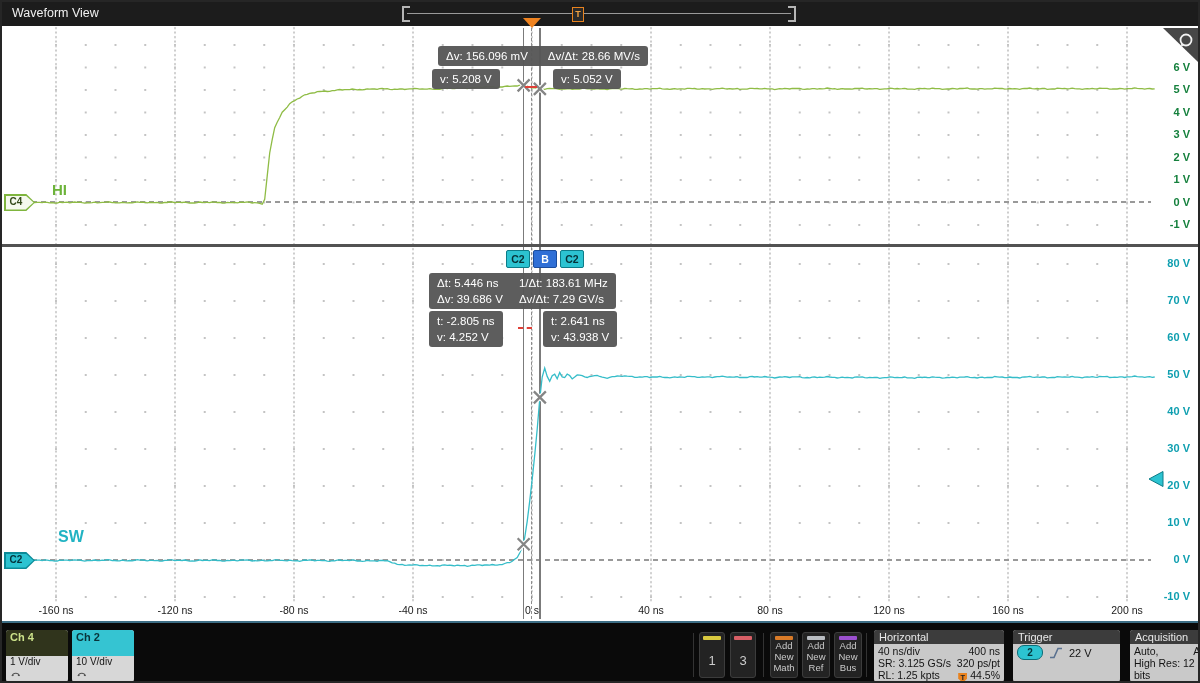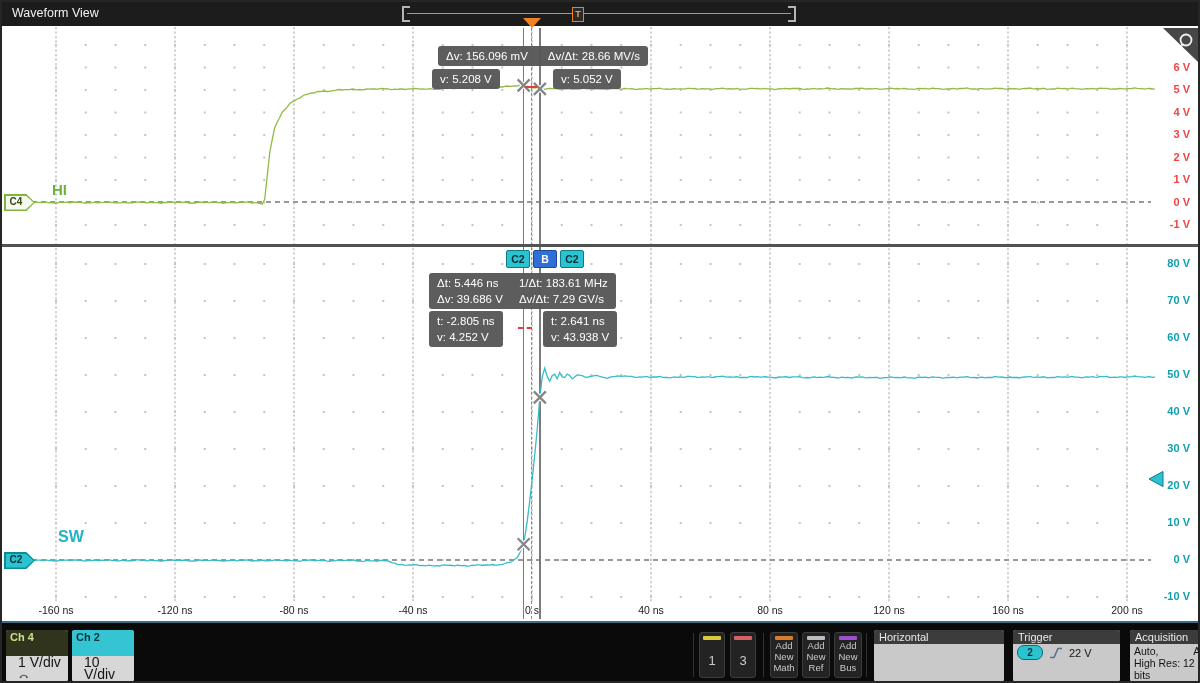--- a/index.html
+++ b/index.html
@@ -32,21 +32,21 @@
   .plot-bottom .grid{background-size:119px 4.5px,29.75px 37px;background-position:23px 0,23px 16px;}
   .mid-sep{position:absolute;left:0;top:242px;width:100%;height:2.5px;background:#525252;z-index:5;}
   .zero-line{position:absolute;left:30px;right:47px;height:2px;z-index:2;
              background:repeating-linear-gradient(90deg,#999 0 5px,transparent 5px 9px);}
   .cursor-line{position:absolute;top:26px;height:591px;width:1.5px;background:#7b7b7b;z-index:3;}
   .trig-line{position:absolute;top:26px;height:591px;width:0;border-left:1.5px dashed #8c8c8c;z-index:3;}
   svg.overlay{position:absolute;left:0;top:0;z-index:4;pointer-events:none;}
   
   .vaxis{position:absolute;left:1152px;width:38px;z-index:6;}
   .vaxis .tick{position:absolute;right:2px;width:36px;text-align:right;font-size:11px;font-weight:bold;}
-  #top-axis{top:24px;height:218px;color:#ef4444;}
+  #top-axis{top:24px;height:218px;color:#15803d;}
   #bottom-axis{top:245px;height:356px;color:#0f9fb0;}
   .taxis{position:absolute;left:0;top:600px;width:1200px;height:17px;z-index:6;}
   .taxis .tick{position:absolute;width:60px;text-align:center;font-size:10.5px;color:#1a1a1a;}
   
   .chbadge{position:absolute;left:2px;width:31px;height:17px;z-index:6;}
   .chbadge .out,.chbadge .in{position:absolute;clip-path:polygon(0 0,72% 0,100% 50%,72% 100%,0 100%);}
   .chbadge .out{inset:0;}
   .chbadge .in{inset:1.5px 1.5px;}
   .chbadge .txt{position:absolute;left:0;top:1.5px;width:24px;text-align:center;font-size:10px;font-weight:bold;}
   .trace-label{position:absolute;font-weight:bold;z-index:6;}
@@ -59,21 +59,21 @@
   .src-badges .b{height:16px;min-width:16px;padding:0 3px;border-radius:2px;font-size:10.5px;font-weight:bold;
                  text-align:center;line-height:16px;}
   .b-cyan{background:#2cc3d1;color:#073036;border:1px solid #0d7c88;}
   .b-blue{background:#2f6fd6;color:#fff;border:1px solid #1b4c9c;}
   .red-dash{position:absolute;height:0;border-top:2px dashed #e04038;z-index:7;}
   
   .toolbar{position:absolute;left:0;top:619px;width:1200px;height:64px;background:#0a0a0a;
            border-top:2px solid #3d6e85;box-sizing:border-box;z-index:9;}
   .chcard{position:absolute;top:7px;width:62px;height:52px;border-radius:3px;overflow:hidden;background:#d7d7d7;}
   .chcard .hd{height:26px;font-size:11px;font-weight:bold;padding-left:4px;line-height:15px;}
-  .chcard .row{font-size:14px;color:#141414;padding-left:12px;line-height:12px;}
+  .chcard .row{font-size:10px;color:#141414;padding-left:4px;line-height:12px;}
   .wavebtn,.addbtn{position:absolute;top:9px;width:26px;height:46px;background:#232323;border:1px solid #3c3c3c;
            border-radius:3px;box-sizing:border-box;text-align:center;}
   .addbtn{width:28px;}
   .stripe{margin:3px auto 0;width:18px;height:3.5px;border-radius:1px;}
   .wavebtn .num{margin-top:13px;font-size:13px;color:#cbcbcb;}
   .addbtn .ln{font-size:9.5px;line-height:11px;color:#cbcbcb;}
   .tb-div{position:absolute;top:10px;width:1px;height:44px;background:#333;}
   .panel{position:absolute;top:7px;height:52px;border-radius:3px;overflow:hidden;background:#c9c9c9;}
   .panel .hd{height:14px;background:#3c3c3c;color:#e8e8e8;font-size:11px;line-height:14px;padding-left:5px;}
   .panel .bd{padding:1px 4px;}
@@ -264,20 +264,34 @@
           <div class="stripe" style="background:#9b50cf"></div>
           <div class="ln">Add</div>
           <div class="ln">New</div>
           <div class="ln">Bus</div>
         </div>
       </div>
     <div class="tb-div" style="left:864px"></div>
 
     <div class="panel" style="left:872px;width:130px">
       <div class="hd">Horizontal</div>
+      <div class="bd" id="hrows">
+          <div class="prow">
+            <span>40 ns/div</span>
+            <span>400 ns</span>
+          </div>
+          <div class="prow">
+            <span>SR: 3.125 GS/s</span>
+            <span>320 ps/pt</span>
+          </div>
+          <div class="prow">
+            <span>RL: 1.25 kpts</span>
+            <span><span class="ticon">T</span>44.5%</span>
+          </div>
+        </div>
     </div>
 
     <div class="panel" style="left:1011px;width:107px">
       <div class="hd">Trigger</div>
       <div class="bd trg-row">
         <span class="trg-pill">2</span>
         <svg width="14" height="12">
           <path d="M1 10.5 H5 L9 1.5 H13" fill="none" stroke="#5a7190" stroke-width="1.6"></path>
           </svg>
         <span class="trg-lvl">22 V</span>

